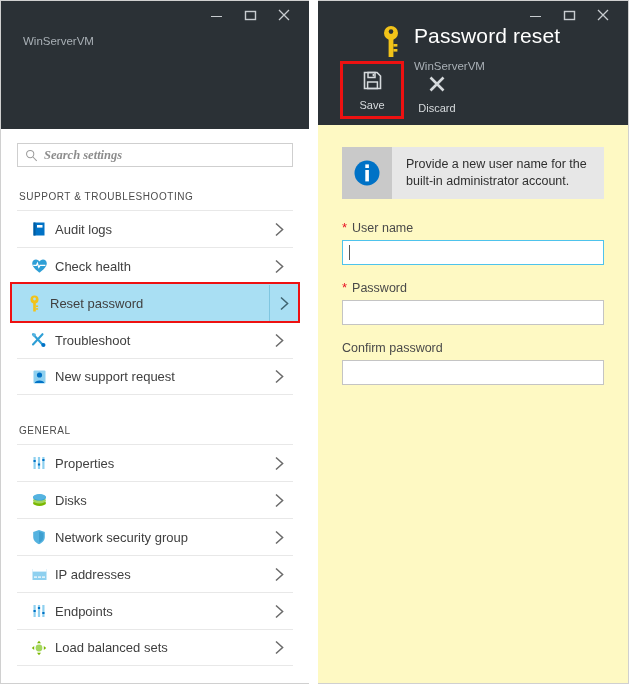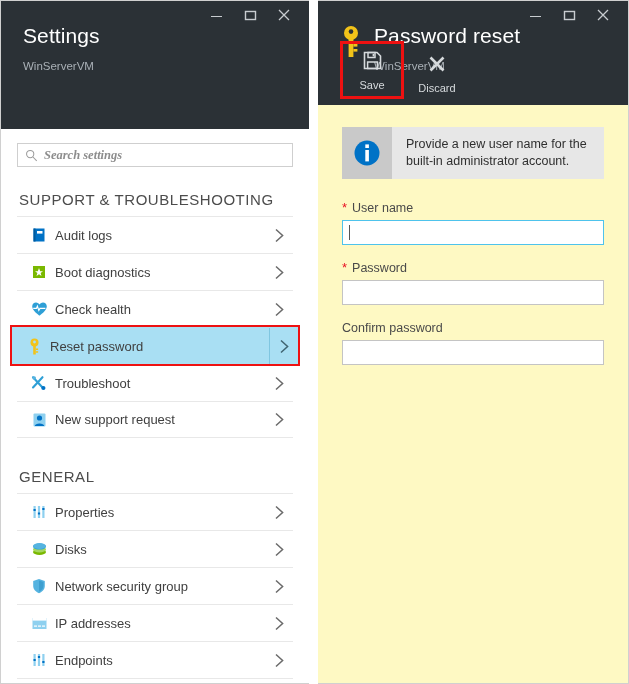--- a/index.html
+++ b/index.html
@@ -46,21 +46,21 @@
   }
 
   
   .blade-header {
     background: #2b3136;
     flex: 0 0 auto;
     position: relative;
     box-sizing: border-box;
   }
   .hdr-settings { height: 128px; }
-  .hdr-detail   { height: 104px; }
+  .hdr-detail   { height: 124px; padding-left: 40px; }
 
   .win-controls {
     position: absolute;
     top: 0;
     right: 0;
     display: flex;
     align-items: center;
     height: 28px;
     padding-right: 8px;
   }
@@ -171,21 +171,21 @@
     flex: 0 0 26px;
   }
   .search-ph {
     font-size: 12.5px;
     color: #8d8d8d;
     font-style: italic;
     font-family: "Liberation Serif", serif;
   }
 
   .group-label {
-    font-size: 15px;
+    font-size: 10px;
     letter-spacing: .55px;
     color: #4c4c4c;
     padding: 24px 0 8px 18px;
     font-weight: 400;
   }
   .group-label.second { padding-top: 30px; }
 
   .nav-list { display: block; }
   .nav-row {
     height: 37px;
@@ -321,21 +321,20 @@
         </div>
         <div class="win-btn">
           <svg width="14" height="14" viewBox="0 0 14 14">
             <path d="M2 2 L12 12 M12 2 L2 12" stroke="#c8ccd0" stroke-width="1.3" fill="none"></path>
           </svg>
         </div>
       </div>
 
       <div class="hdr-titleblock">
         <div class="hdr-texts">
-          <div class="hdr-title">Settings</div>
           <div class="hdr-sub">WinServerVM</div>
         </div>
       </div>
     </div>
 
     <div class="settings-body">
 
       <div class="search-wrap">
         <div class="search-box">
           <span class="search-ico">
@@ -360,34 +359,20 @@
             </svg>
           </span>
           <span class="nav-label">Audit logs</span>
           <span class="nav-chev">
             <svg width="11" height="15" viewBox="0 0 11 15">
                 <path d="M2 1.5 L8.6 7.5 L2 13.5" fill="none" stroke="#6a6a6a" stroke-width="1.5"></path>
               </svg>
           </span>
         </div>
 
-        <div class="nav-row">
-          <span class="nav-ico">
-            <svg width="16" height="16" viewBox="0 0 16 16">
-              <rect x="2" y="2" width="12" height="12" fill="#7ab800"></rect>
-              <path d="M8 4 L9.2 7.2 L12 7.2 L9.6 9.1 L10.5 12 L8 10.2 L5.5 12 L6.4 9.1 L4 7.2 L6.8 7.2 Z" fill="#ffffff"></path>
-            </svg>
-          </span>
-          <span class="nav-label">Boot diagnostics</span>
-          <span class="nav-chev">
-            <svg width="11" height="15" viewBox="0 0 11 15">
-                <path d="M2 1.5 L8.6 7.5 L2 13.5" fill="none" stroke="#6a6a6a" stroke-width="1.5"></path>
-              </svg>
-          </span>
-        </div>
 
         <div class="nav-row">
           <span class="nav-ico">
             <svg width="17" height="16" viewBox="0 0 17 16">
               <path d="M8.5 14.5 C8.5 14.5 1.2 9.6 1.2 5.4 C1.2 3 3 1.4 5 1.4 C6.6 1.4 7.9 2.4 8.5 3.5 C9.1 2.4 10.4 1.4 12 1.4 C14 1.4 15.8 3 15.8 5.4 C15.8 9.6 8.5 14.5 8.5 14.5 Z" fill="#2e9fd6"></path>
               <path d="M2.2 7.4 L5.4 7.4 L6.4 5.2 L7.8 9.4 L9 7.4 L14.4 7.4" fill="none" stroke="#ffffff" stroke-width="1.2"></path>
             </svg>
           </span>
           <span class="nav-label">Check health</span>
           <span class="nav-chev">

